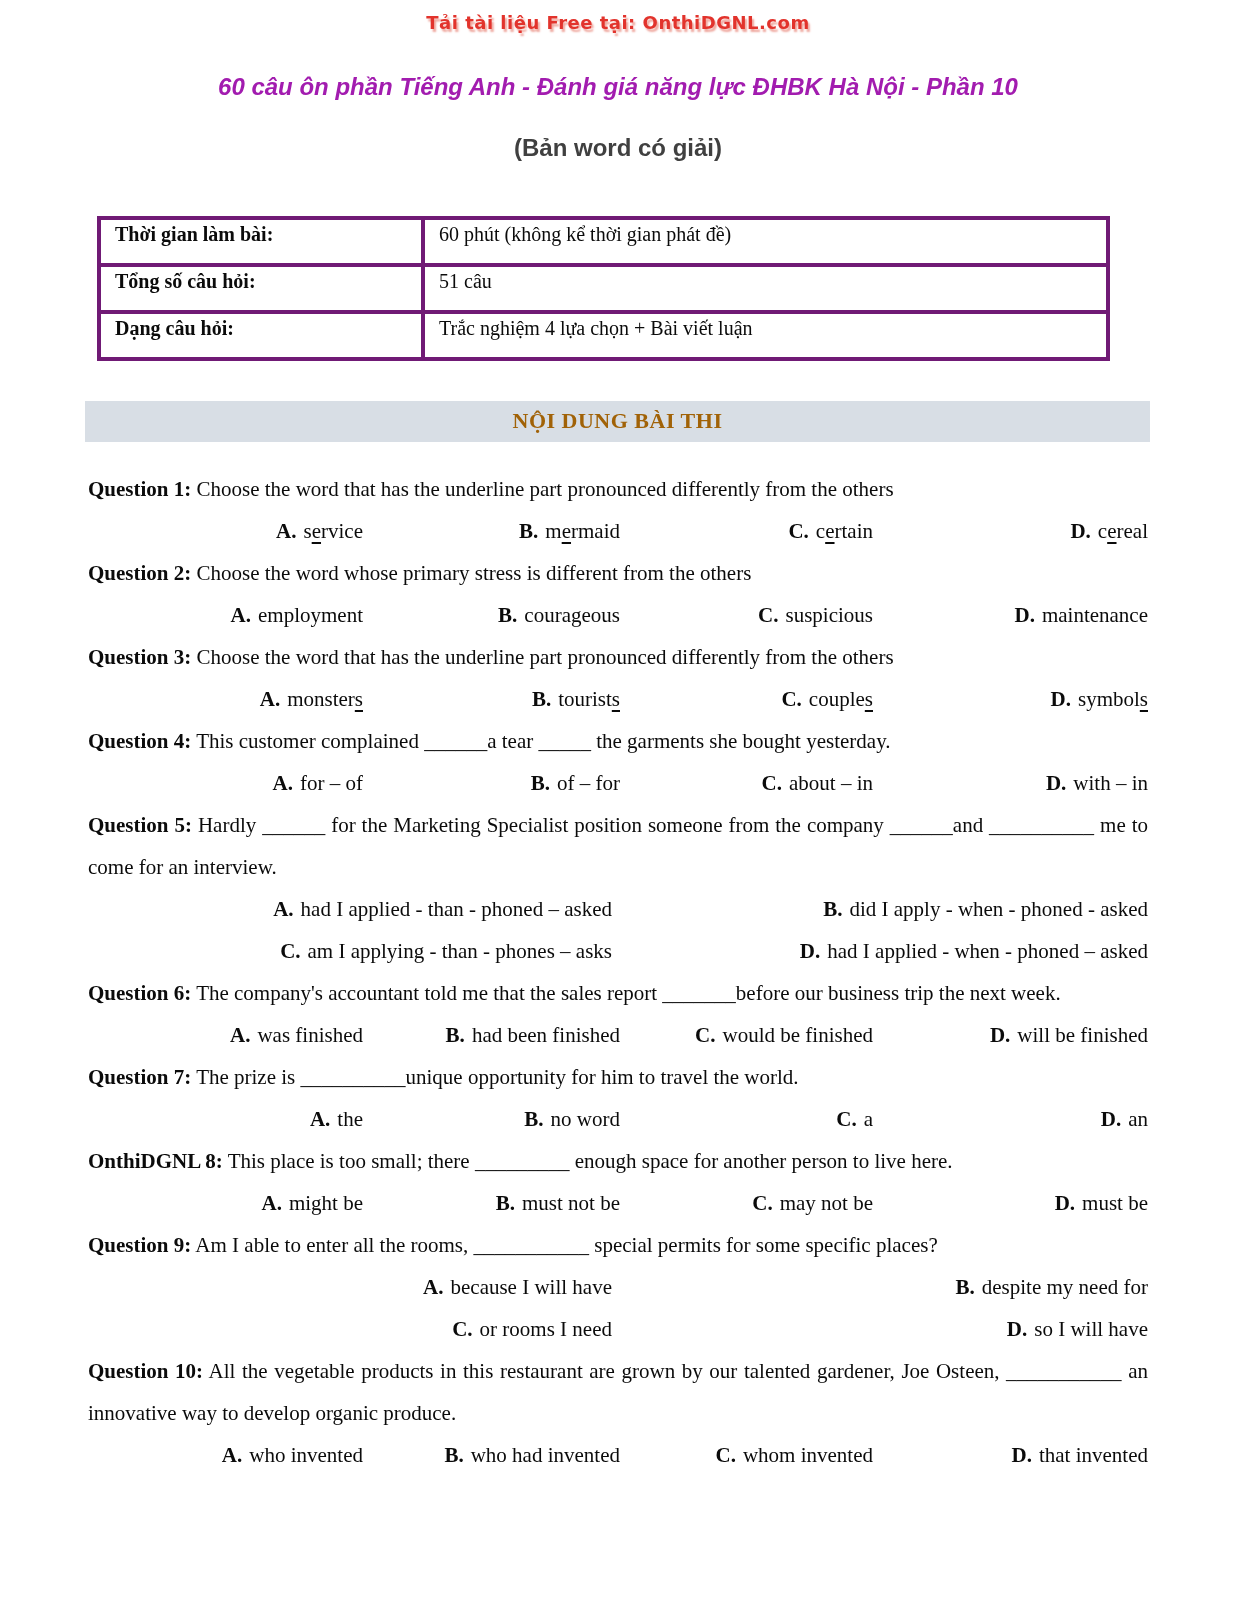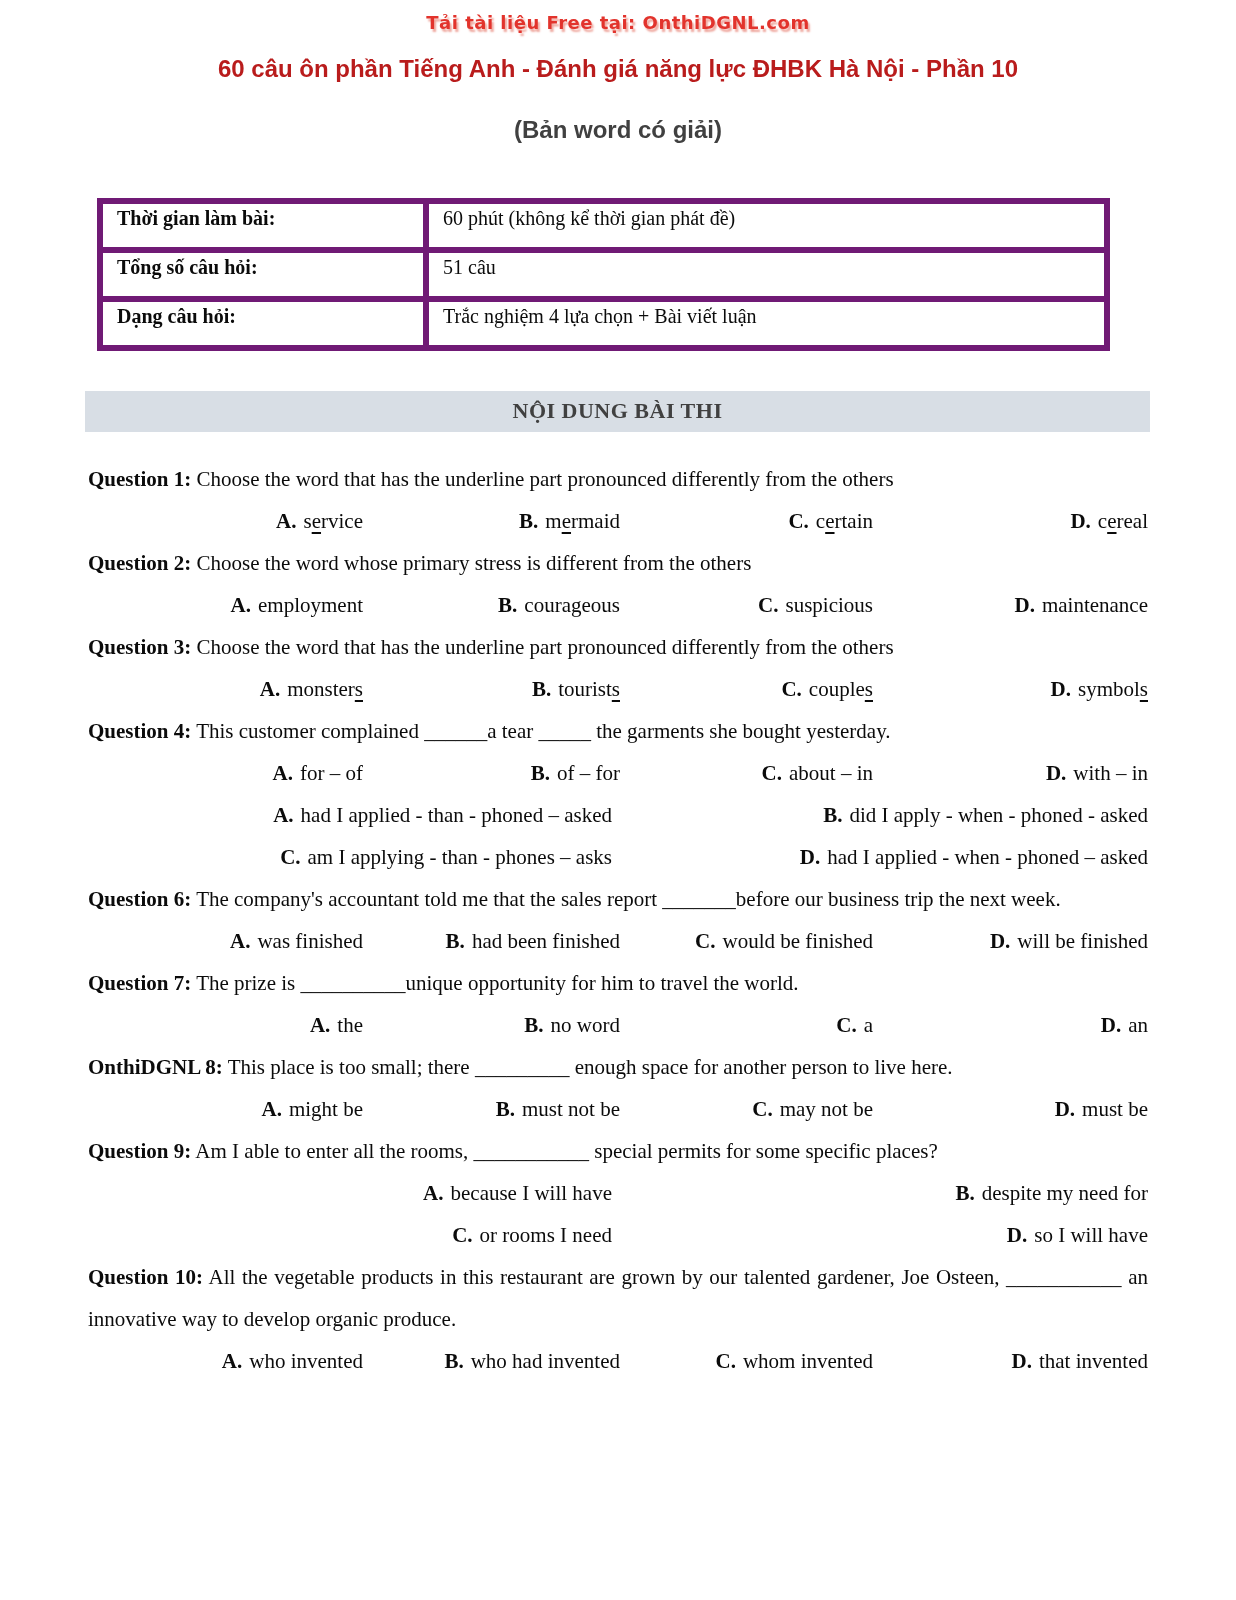--- a/index.html
+++ b/index.html
@@ -9,42 +9,42 @@
     -webkit-font-smoothing:antialiased;
   }
   .banner{
     padding-top:12px;text-align:center;
     font-family:"DejaVu Sans","Liberation Sans",sans-serif;
     font-weight:bold;font-size:18px;color:#e2332c;
     text-shadow:2px 3px 2px #efa89f;
     letter-spacing:0.5px;
   }
   .doc-title{
-    margin-top:22px;text-align:center;
+    margin-top:40px;text-align:center;
     font-family:"Liberation Sans","DejaVu Sans",sans-serif;
-    font-weight:bold;font-size:24px;color:#b91c1c;
+    font-weight:bold;font-size:24px;color:#a21caf;font-style:italic;
   }
   .doc-subtitle{
     margin-top:33px;text-align:center;
     font-family:"Liberation Sans","DejaVu Sans",sans-serif;
     font-weight:bold;font-size:24px;color:#404040;
   }
   table.info{
     margin:54px 0 0 97px;border-collapse:collapse;width:1013px;
     font-size:20px;
   }
   table.info td{
-    border:6px solid #701a75;padding:1px 10px 16px 14px;height:26px;
+    border:4px solid #701a75;padding:1px 10px 16px 14px;height:26px;
     line-height:25px;vertical-align:middle;
   }
   table.info td.lbl{width:296px;font-weight:bold;}
   .section-bar{
     margin:40px 0 0 85px;width:1065px;background:#d8dee5;
     text-align:center;padding:7px 0 8px 0;
-    font-weight:bold;font-size:22px;letter-spacing:0.5px;color:#404040;
+    font-weight:bold;font-size:22px;letter-spacing:0.5px;color:#a16207;
   }
   .questions{
     margin:26px 0 0 88px;width:1060px;
     font-size:21px;line-height:42px;
   }
   .stem{text-align:left;}
   .stem.justify{text-align:justify;}
   .qlabel{font-weight:bold;}
   .options{display:grid;padding-left:15px;}
   .options.four{grid-template-columns:260px 257px 253px 1fr;}
@@ -112,20 +112,21 @@
     <div>
       <div class="stem"><b class="qlabel">Question 4:</b> <span>This customer complained ______a tear _____ the garments she bought yesterday.</span></div>
       <div class="options four">
         <div class="option"><b>A.</b><span><span>for – of</span></span></div>
         <div class="option"><b>B.</b><span><span>of – for</span></span></div>
         <div class="option"><b>C.</b><span><span>about – in</span></span></div>
         <div class="option"><b>D.</b><span><span>with – in</span></span></div>
       </div>
     </div>
     <div>
+      <div class="stem justify"><b class="qlabel">Question 5:</b> <span>Hardly ______ for the Marketing Specialist position someone from the company ______and __________ me to come for an interview.</span></div>
       <div class="options two">
         <div class="option"><b>A.</b><span><span>had I applied - than - phoned – asked</span></span></div>
         <div class="option"><b>B.</b><span><span>did I apply - when - phoned - asked</span></span></div>
         <div class="option"><b>C.</b><span><span>am I applying - than - phones – asks</span></span></div>
         <div class="option"><b>D.</b><span><span>had I applied - when - phoned – asked</span></span></div>
       </div>
     </div>
     <div>
       <div class="stem justify"><b class="qlabel">Question 6:</b> <span>The company's accountant told me that the sales report _______before our business trip the next week.</span></div>
       <div class="options four">

